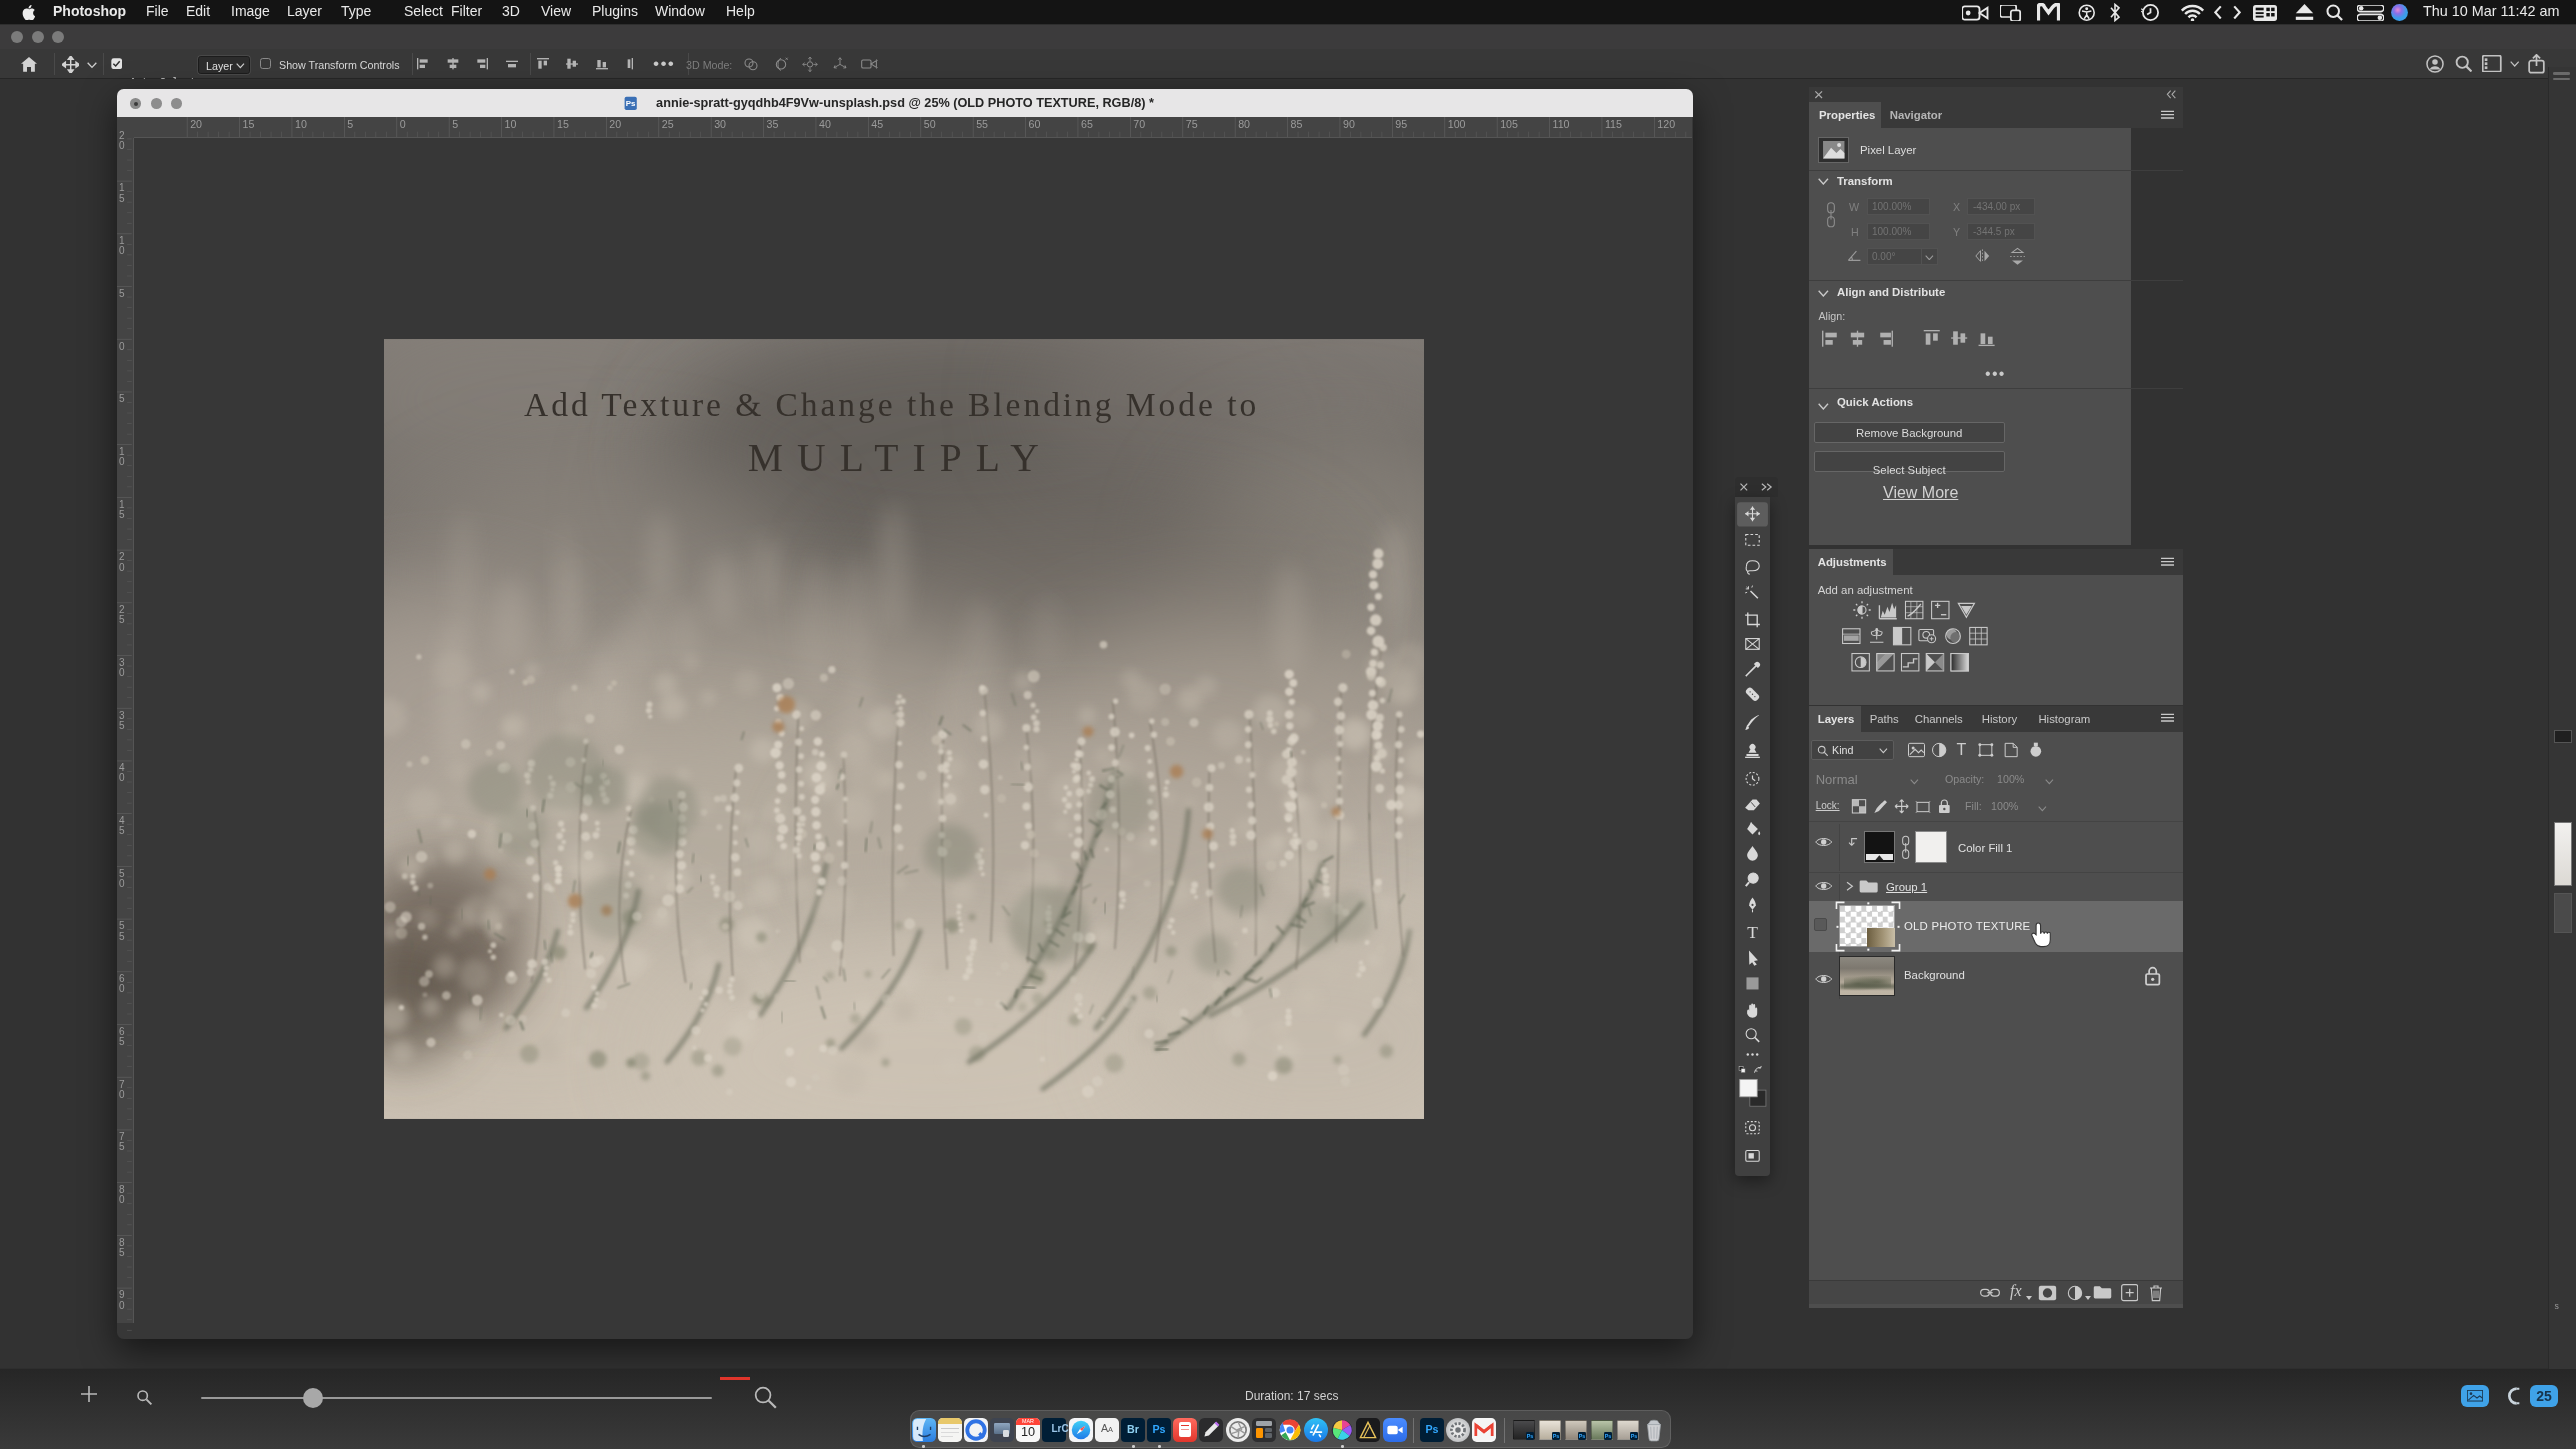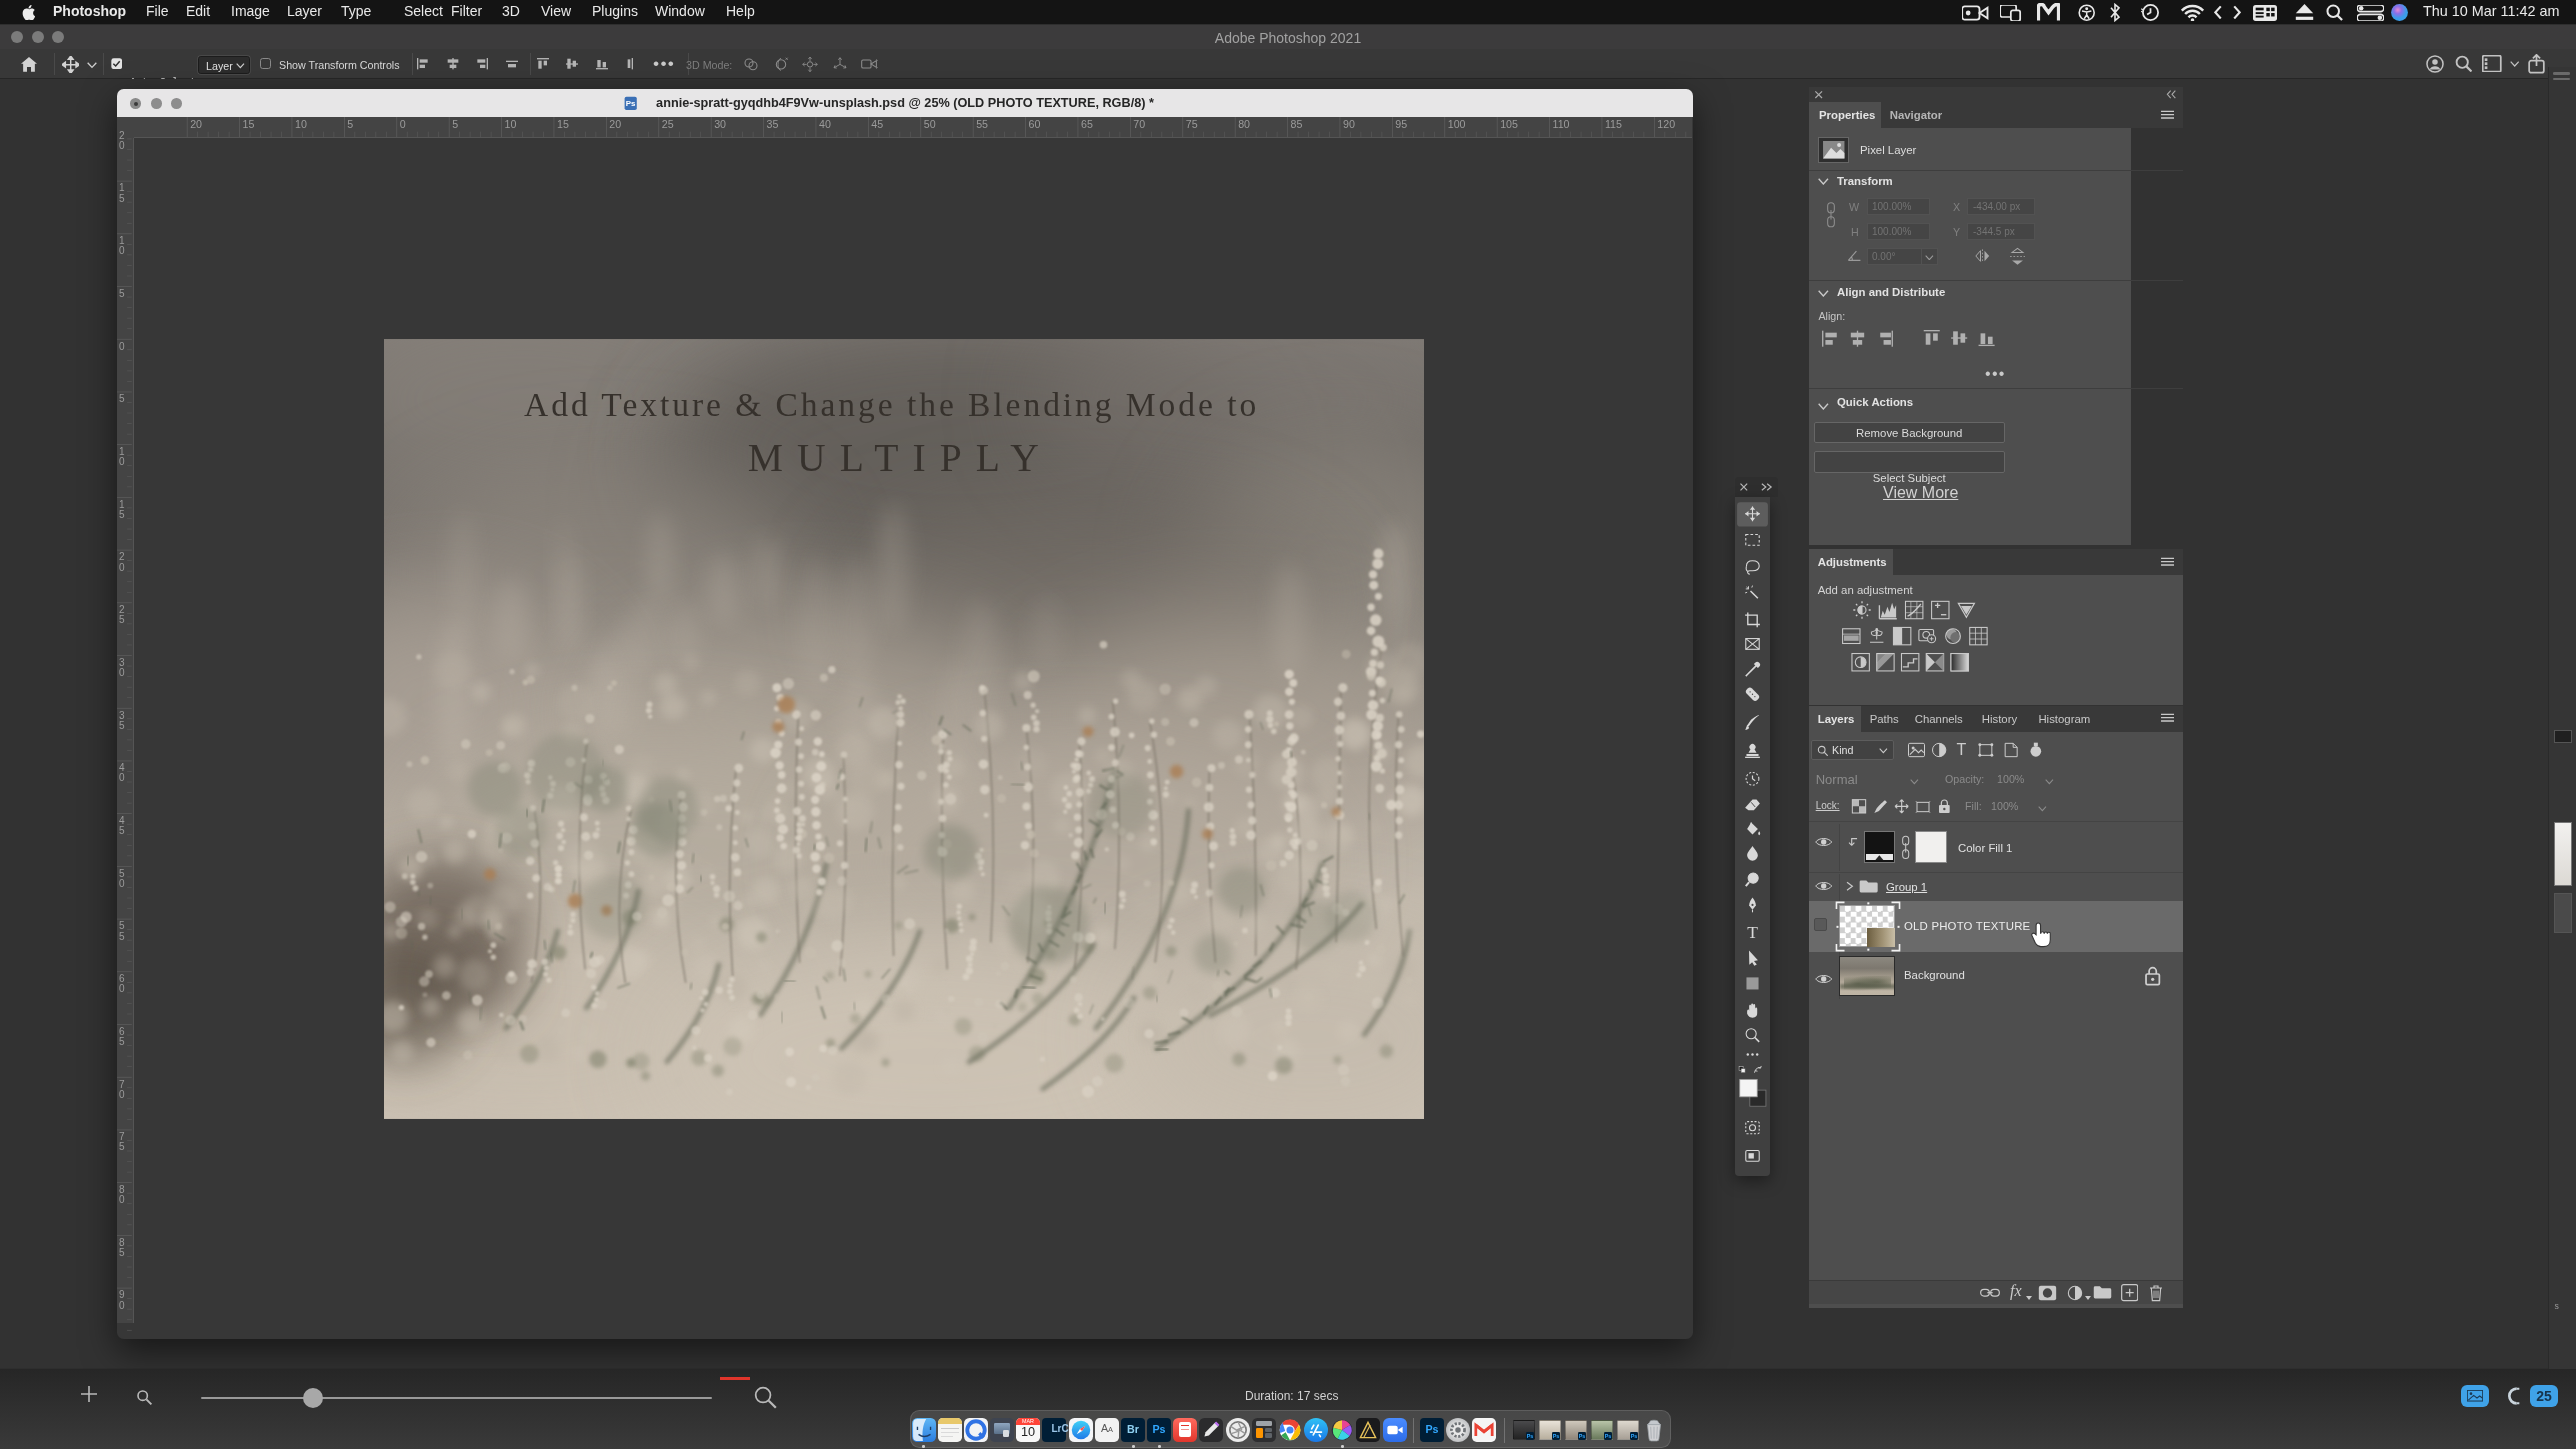--- a/index.html
+++ b/index.html
@@ -142,21 +142,20 @@
             <stop offset="100%" stop-color="#3a9de8"></stop>
           </radialGradient>
         </defs>
         <circle cx="7" cy="7" r="6.2" fill="url(#siri)"></circle>
       </svg>
   </div>
   <div id="apptitle" class="abs">
     <div class="tl" style="left:11.4px;"></div>
       <div class="tl" style="left:32px;"></div>
       <div class="tl" style="left:52px;"></div>
-    <div class="t">Adobe Photoshop 2021</div>
   </div>
   <div id="optbar" class="abs">
     <svg class="abs" style="left:21px;top:8px;" width="16" height="14.8" viewBox="0 0 12 11">
         <path d="M6 0 L12 5 H10.4 V11 H7.5 V7.5 H4.5 V11 H1.6 V5 H0 Z" fill="#d2d2d2"></path>
       </svg>
     <div class="vdiv" style="left:54px;"></div>
     <svg class="abs" style="left:62px;top:6.7px;" width="17.4" height="17.4" viewBox="0 0 13 13">
         <path d="M6.5 0 L8.3 2.5 H4.7 Z M6.5 13 L4.7 10.5 H8.3 Z M0 6.5 L2.5 4.7 V8.3 Z M13 6.5 L10.5 8.3 V4.7 Z M6.5 2 V11 M2 6.5 H11" stroke="#d2d2d2" stroke-width="1.1" fill="#d2d2d2"></path>
       </svg>
     <svg class="abs" style="left:87px;top:13.4px;" width="10" height="6.7" viewBox="0 0 15 10">
@@ -1951,21 +1950,21 @@
           <rect x="14" y="10" width="7" height="11"></rect>
         </g>
     </svg>
     <span class="abs" style="left:176px;top:278px;font-size:16px;color:#c9c9c9;letter-spacing:1.3px;">•••</span>
     <div class="abs" style="left:0;top:301px;width:374px;height:0.7px;background:#3e3e3e;"></div>
     <svg class="abs" style="left:9.4px;top:316px;" width="10.7" height="7.4" viewBox="0 0 16 11">
         <path d="M1 1 L8 9 L15 1" stroke="#c9c9c9" stroke-width="2" fill="none"></path>
       </svg>
     <span class="abs" style="left:28px;top:309px;font-size:11.4px;font-weight:bold;color:#e2e2e2;">Quick Actions</span>
     <div class="abs" style="left:4.7px;top:335px;width:191px;height:21px;background:#434343;border:0.7px solid #666;border-radius:2px;text-align:center;color:#dcdcdc;font-size:11.4px;padding-top:4px;">Remove Background</div>
-    <div class="abs" style="left:4.7px;top:364px;width:191px;height:21px;background:#434343;border:0.7px solid #666;border-radius:2px;text-align:center;color:#dcdcdc;font-size:11.4px;padding-top:20px;">Select Subject</div>
+    <div class="abs" style="left:4.7px;top:364px;width:191px;height:21px;background:#434343;border:0.7px solid #666;border-radius:2px;text-align:center;color:#dcdcdc;font-size:11.4px;padding-top:12px;">Select Subject</div>
     <span class="abs" style="left:74px;top:397px;font-size:16px;color:#d2d2d2;text-decoration:underline;">View More</span>
   </div>
   <div id="adjpanel" class="abs panel">
     <div class="abs phead" style="left:0;top:0;width:374px;height:25.5px;">
       <div class="tab active" style="left:0;width:84px;padding:6.7px 0 0 8.7px;font-weight:bold;">Adjustments</div>
       <svg class="abs" style="left:352px;top:8px;" width="13.4" height="10.7" viewBox="0 0 20 16">
           <path d="M0 2 H20 M0 7 H20 M0 12 H20" stroke="#c9c9c9" stroke-width="2"></path>
         </svg>
     </div>
     <span class="abs" style="left:8.7px;top:35px;font-size:11.4px;color:#d5d5d5;">Add an adjustment</span>

